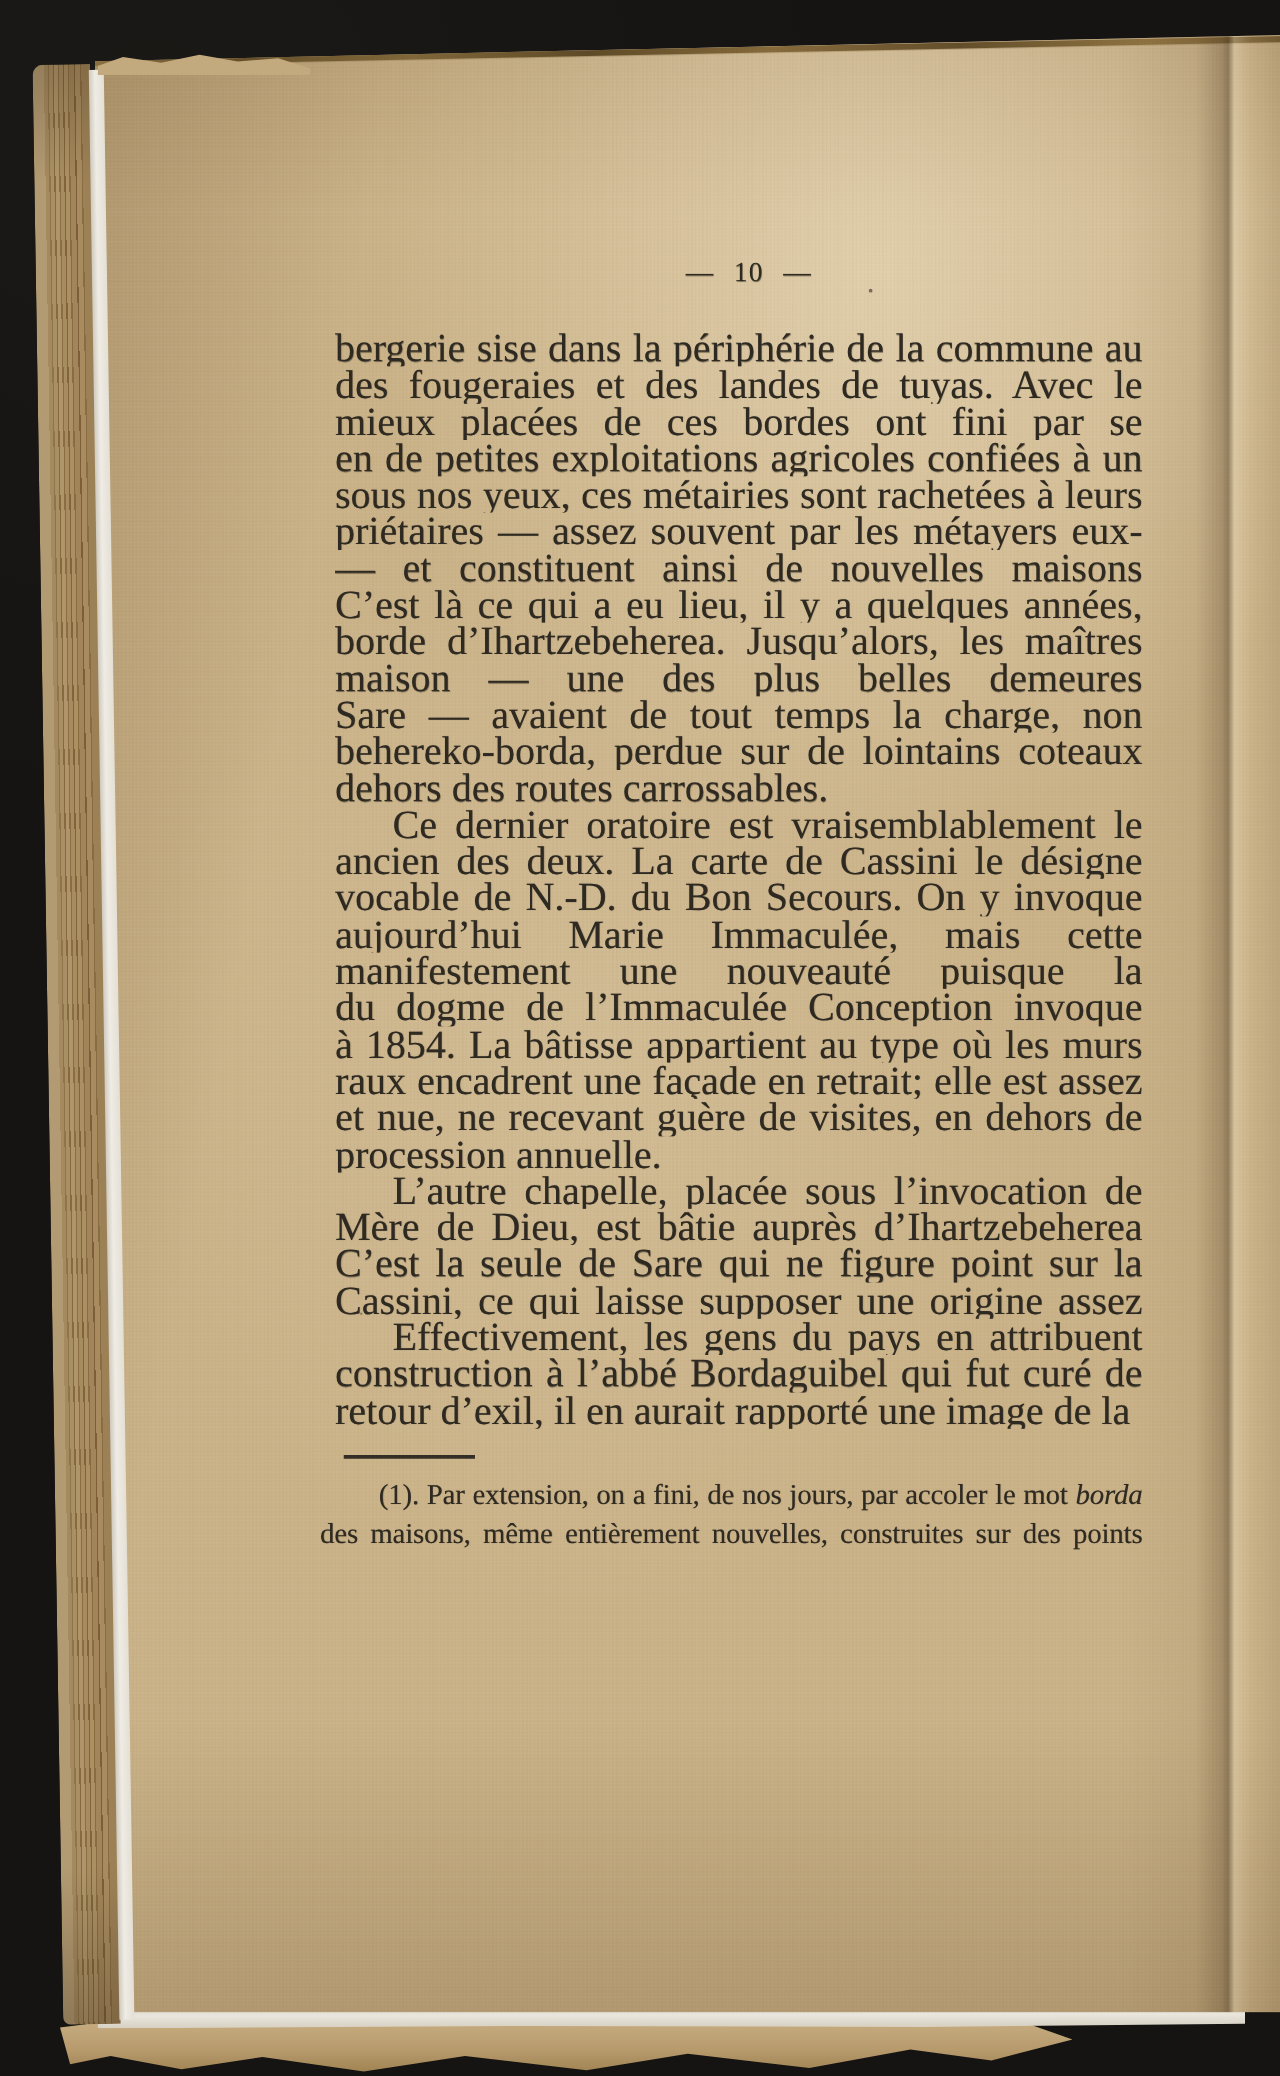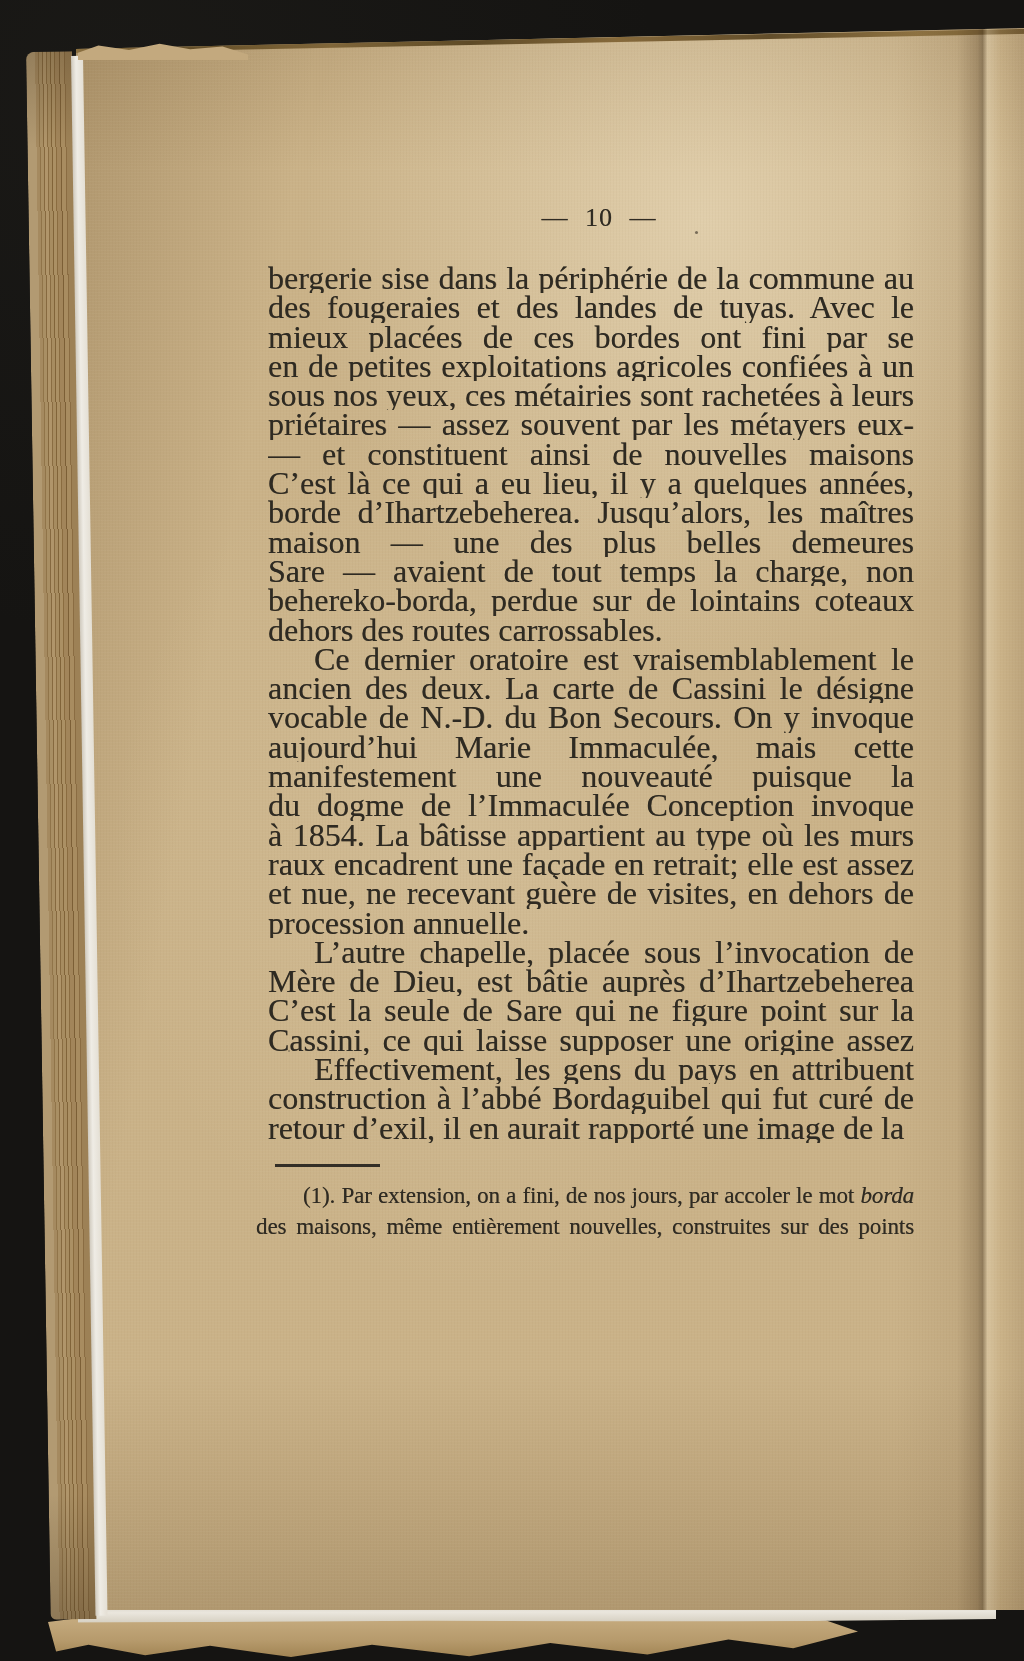--- a/index.html
+++ b/index.html
@@ -48,21 +48,21 @@
     transform:rotate(-1.15deg);transform-origin:0 0;opacity:0.92;
     background:linear-gradient(90deg,#8a6f3e 0%,#5f4a24 12%,#7b6134 26%,#55421f 40%,#806334 55%,#5a4522 70%,#8a6e3c 85%,#604a26 100%);
     filter:blur(0.4px);}
   .right-fold{position:absolute;right:0;top:0;width:130px;height:100%;
     background:linear-gradient(90deg, rgba(0,0,0,0) 0%, rgba(95,70,40,0.08) 48%, rgba(80,58,32,0.30) 64%, rgba(62,46,26,0.42) 68%, rgba(250,240,214,0.26) 72%, rgba(205,180,135,0.10) 82%, rgba(90,66,38,0.12) 100%);}
   .dust-dot{position:absolute;width:3px;height:3px;border-radius:50%;background:#554c3c;opacity:0.75;}
 
   
   .text-layer{position:absolute;left:180px;top:177px;width:658px;color:#2e2a22;
     text-shadow:0.3px 0.3px 0.6px rgba(44,38,28,0.55);}
-  .pg-header{font-size:26px;line-height:26px;text-align:center;letter-spacing:1px;
+  .pg-header{font-size:22px;line-height:26px;text-align:center;letter-spacing:1px;
     word-spacing:9px;transform:translateX(14px);}
   .body-text{margin-top:33px;font-size:32px;margin-left:12px;}
   .body-text .tline{height:29.3px;line-height:29.3px;overflow:hidden;
     text-align:justify;text-align-last:justify;}
   .body-text .tline.last{text-align-last:left;}
   .para.indent .tline:first-child{text-indent:46px;}
   .foot-rule{margin-top:21px;margin-left:19px;width:105px;height:3px;background:#332e26;}
   .footnote{margin-top:13px;font-size:23px;letter-spacing:-0.1px;}
   .footnote .tline{height:31px;line-height:31px;overflow:hidden;
     text-align:justify;text-align-last:justify;}

